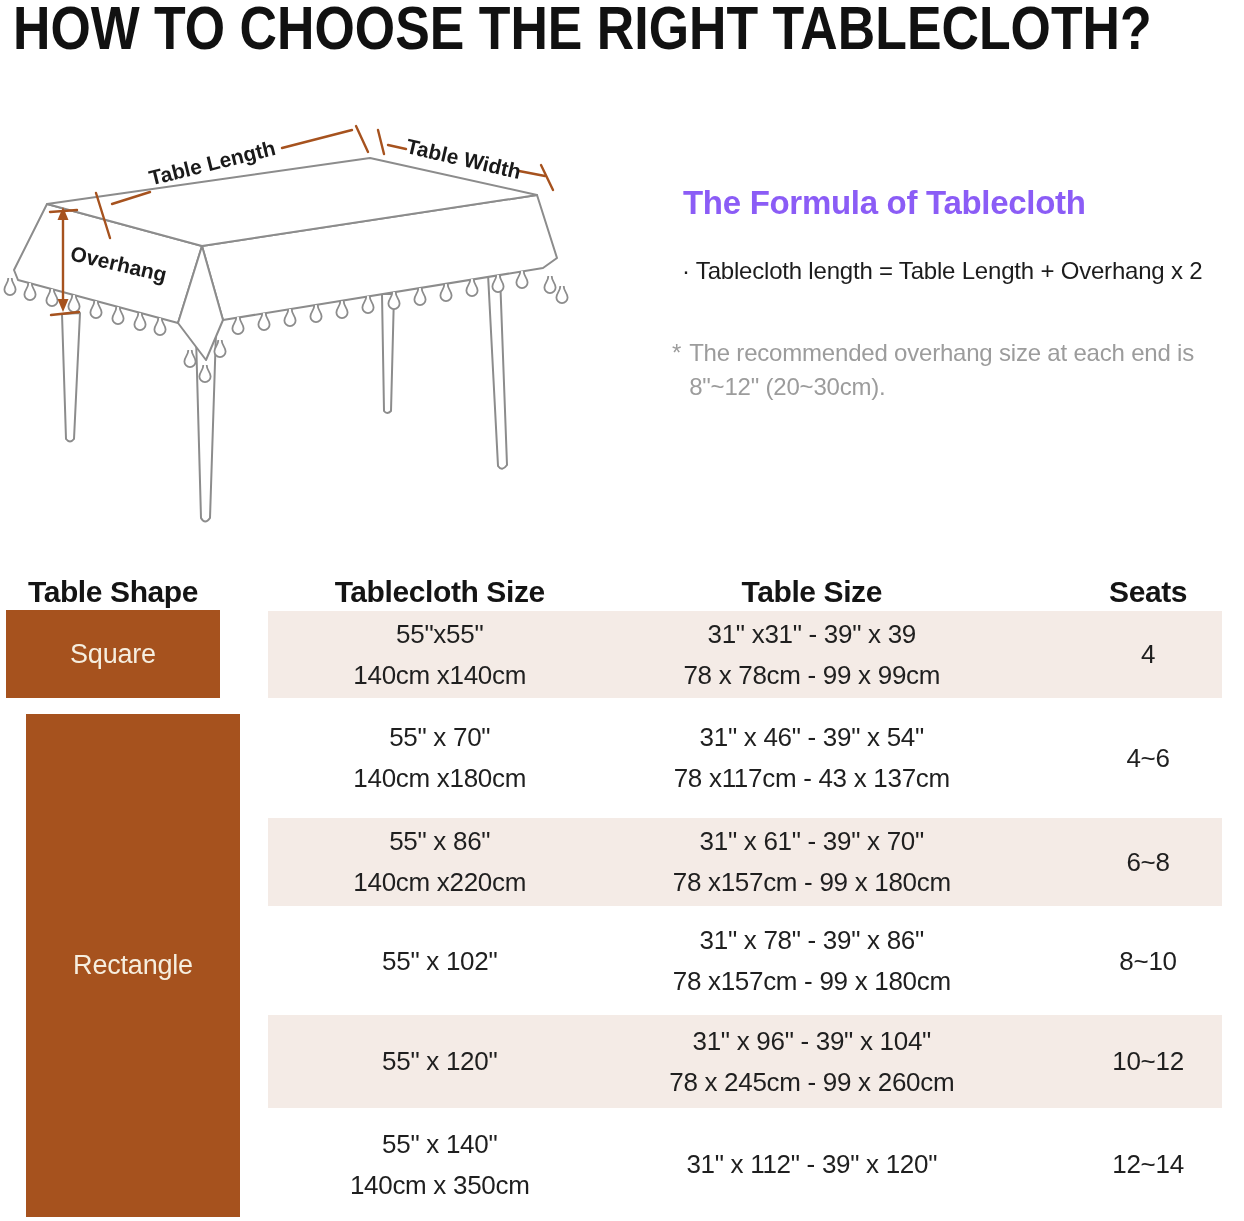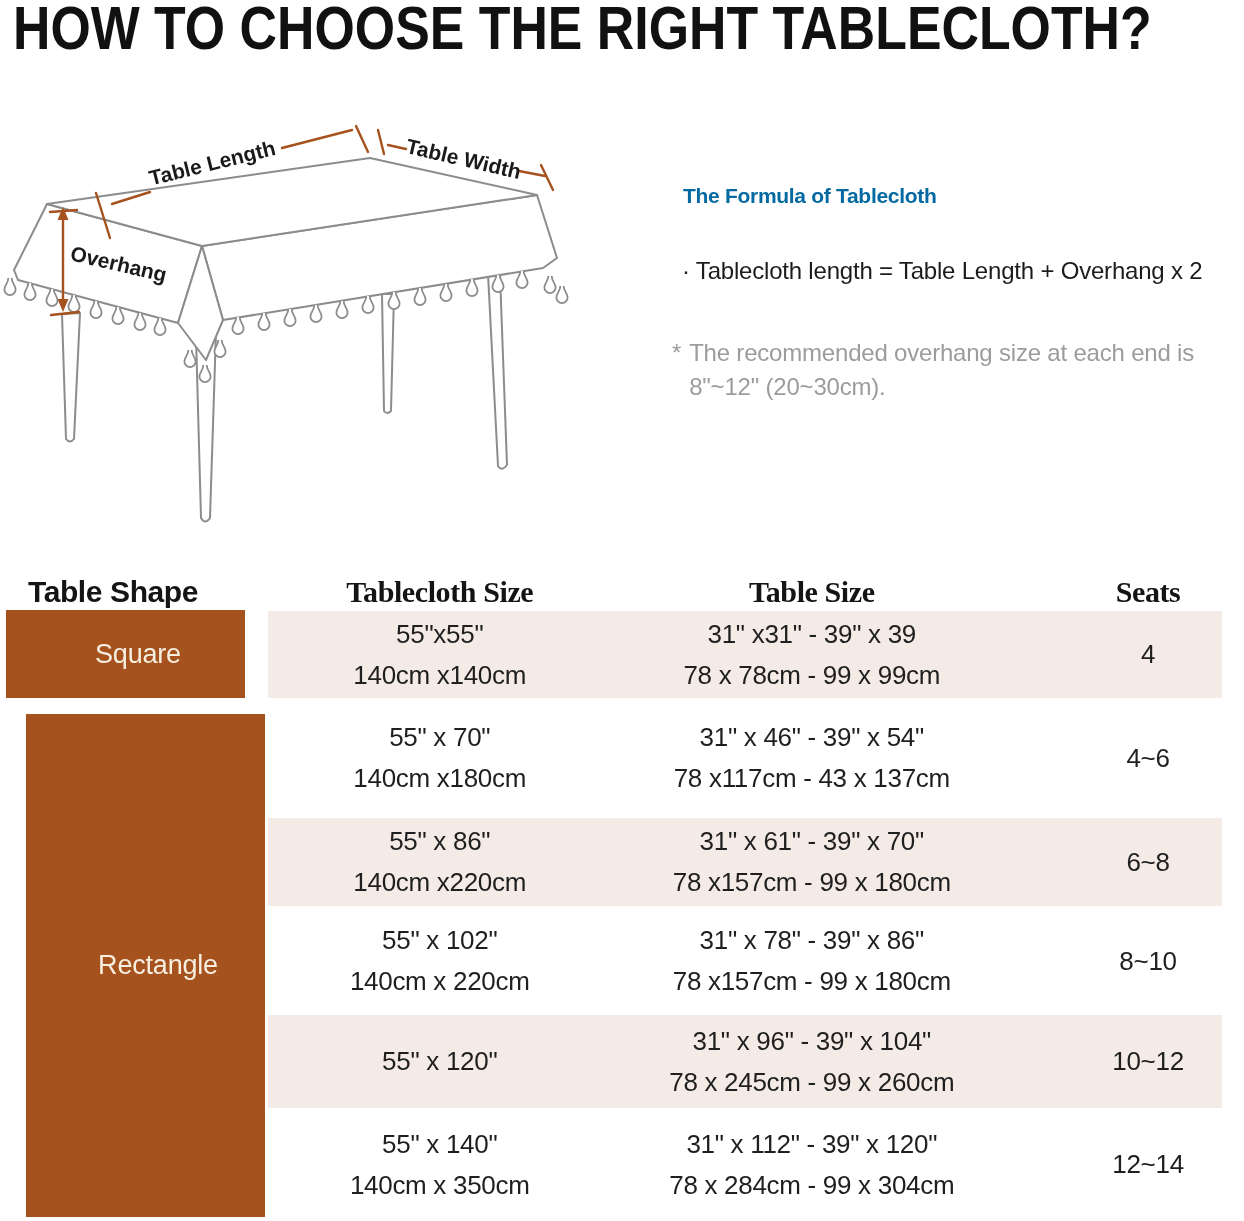--- a/index.html
+++ b/index.html
@@ -7,40 +7,40 @@
         font-family:"Liberation Sans","DejaVu Sans",sans-serif;color:#1f1f1f;border-radius:28px;}
 
   
   .title{position:absolute;top:-4px;left:13px;font-size:61px;font-weight:bold;color:#111;
          white-space:nowrap;letter-spacing:0px;transform:scaleX(0.85);transform-origin:0 0;line-height:1.05;}
 
   
   .illustration{position:absolute;left:0;top:108px;width:630px;height:434px;}
 
   
-  .formula-heading{position:absolute;left:683px;top:184px;font-size:21px;font-weight:bold;color:#0369a1;
+  .formula-heading{position:absolute;left:683px;top:184px;font-size:33px;font-weight:bold;color:#8b5cf6;
                    letter-spacing:-0.3px;}
   .formula-lines{position:absolute;left:682px;top:254px;font-size:24px;color:#1c1c1c;line-height:33px;
                  letter-spacing:-0.2px;white-space:nowrap;}
   .formula-note{position:absolute;left:672px;top:336px;font-size:24px;color:#9C9C9C;line-height:34px;
                 display:flex;letter-spacing:-0.2px;}
   .formula-note .star{margin-right:8px;}
 
   
   .col-header{position:absolute;top:540px;height:48px;font-size:30px;font-weight:bold;color:#141414;
               display:flex;align-items:center;justify-content:center;letter-spacing:-0.4px;margin-top:28px;}
   .shape-header{left:6px;width:214px;}
   .data-headers{left:268px;width:954px;display:flex;}
-  .data-headers > div{display:flex;align-items:center;justify-content:center;font-family:Liberation Serif, serif;}
+  .data-headers > div{display:flex;align-items:center;justify-content:center;}
   .hd-cloth{width:36%;}
   .hd-table{width:42%;}
   .hd-seats{width:22%;padding-left:62px;box-sizing:border-box;}
 
   .shape-cell{position:absolute;left:6px;width:214px;background:#A6521E;color:#F6EEDF;
-              display:flex;align-items:center;justify-content:center;font-size:27px;letter-spacing:-0.2px;padding-left:25px;}
+              display:flex;align-items:center;justify-content:center;font-size:27px;letter-spacing:-0.2px;}
   .shape-square{top:610px;height:88px;}
   .shape-rect{top:714px;height:503px;margin-left:20px;}
 
   .row{position:absolute;left:268px;width:954px;display:flex;align-items:center;}
   .row.light{background:#F4EBE6;}
   .cell{display:flex;flex-direction:column;justify-content:center;text-align:center;
         font-size:26px;line-height:41px;color:#1f1f1f;letter-spacing:-0.3px;}
   .c-cloth{width:36%;}
   .c-table{width:42%;}
   .c-seats{width:22%;padding-left:62px;box-sizing:border-box;}
@@ -190,21 +190,20 @@
       <div>78 x157cm - 99 x 180cm</div>
     </div>
     <div class="cell c-seats">
       <div>6~8</div>
     </div>
   </div>
 
   <div class="row" style="top:910px;height:102px;">
     <div class="cell c-cloth">
       <div>55" x 102"</div>
-      <div>140cm x 220cm</div>
     </div>
     <div class="cell c-table">
       <div>31" x 78" - 39" x 86"</div>
       <div>78 x157cm - 99 x 180cm</div>
     </div>
     <div class="cell c-seats">
       <div>8~10</div>
     </div>
   </div>
 
@@ -221,20 +220,19 @@
     </div>
   </div>
 
   <div class="row" style="top:1112px;height:105px;">
     <div class="cell c-cloth">
       <div>55" x 140"</div>
       <div>140cm x 350cm</div>
     </div>
     <div class="cell c-table">
       <div>31" x 112" - 39" x 120"</div>
-      <div>78 x 284cm - 99 x 304cm</div>
     </div>
     <div class="cell c-seats">
       <div>12~14</div>
     </div>
   </div>
 
 </div>
 
 </body></html>

